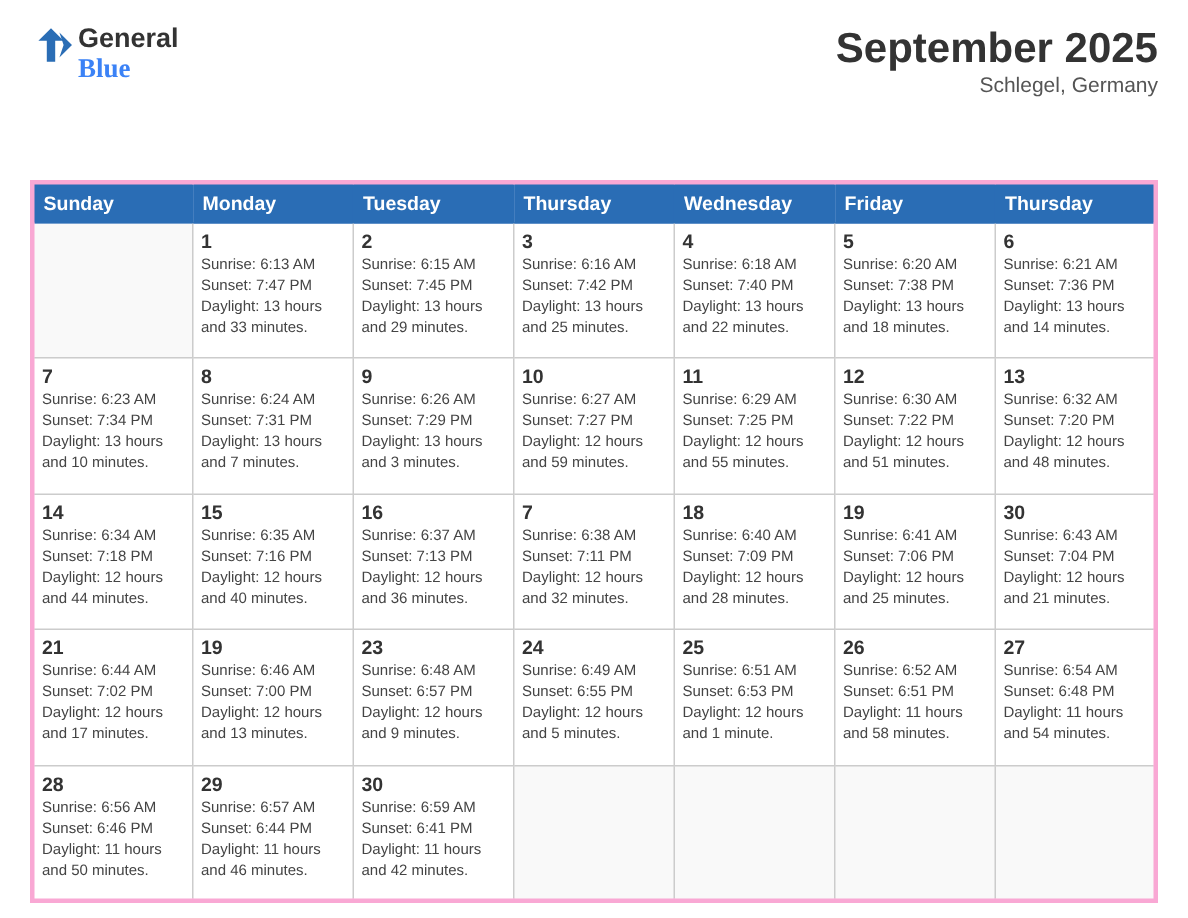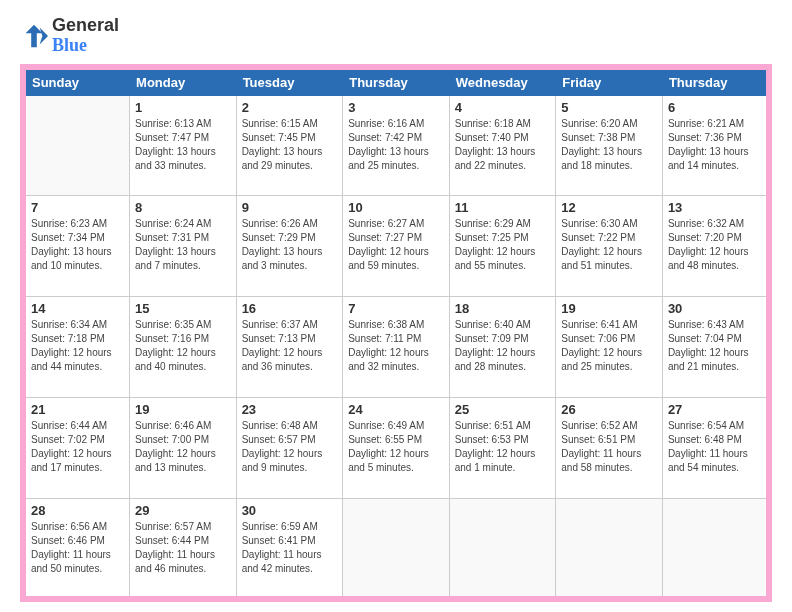--- a/index.html
+++ b/index.html
@@ -18,21 +18,21 @@
       flex-direction: column;
     }
     .header {
       display: flex;
       align-items: flex-start;
       justify-content: space-between;
       margin-bottom: 8px;
     }
     .logo {
       display: flex;
-      align-items: center;
+      align-items: flex-start;
       gap: 4px;
     }
     .logo-text {
       font-size: 18px;
       font-weight: bold;
       line-height: 1.1;
     }
     .logo-text .general { color: #333; }
     .logo-text .blue { color: #3b82f6; font-family: Liberation Serif, serif; }
     .logo-icon {
@@ -46,24 +46,25 @@
       font-size: 28px;
       font-weight: bold;
       color: #333;
     }
     .subtitle {
       font-size: 14px;
       color: #555;
     }
     .calendar {
       flex: 1;
-      border: 6px solid #f9a8d4;
+      border: 3px solid #f9a8d4;
       border-collapse: collapse;
       width: 100%;
       table-layout: fixed;
+      margin-top: 48px;
     }
     .calendar th {
       background: #2a6db5;
       color: #fff;
       text-align: left;
       padding: 5px 6px;
       font-size: 13px;
       font-weight: bold;
       border: 1px solid #2a6db5;
     }
@@ -99,20 +100,24 @@
     <div class="logo">
       <svg class="logo-icon" viewBox="0 0 40 40">
         <polygon points="28,8 40,20 28,32 32,20" fill="#2a6db5"></polygon>
         <polygon points="20,4 32,16 24,16 24,36 16,36 16,16 8,16" fill="#2a6db5"></polygon>
       </svg>
       <div class="logo-text">
         <span class="general">General</span><br>
         <span class="blue">Blue</span>
       </div>
     </div>
+    <div class="title-block">
+      <div class="month-title">September 2025</div>
+      <div class="subtitle">Schlegel, Germany</div>
+    </div>
   </div>
 
   <table class="calendar">
     <thead>
       <tr>
       <th>Sunday</th>
           <th>Monday</th>
           <th>Tuesday</th>
           <th>Thursday</th>
           <th>Wednesday</th>

